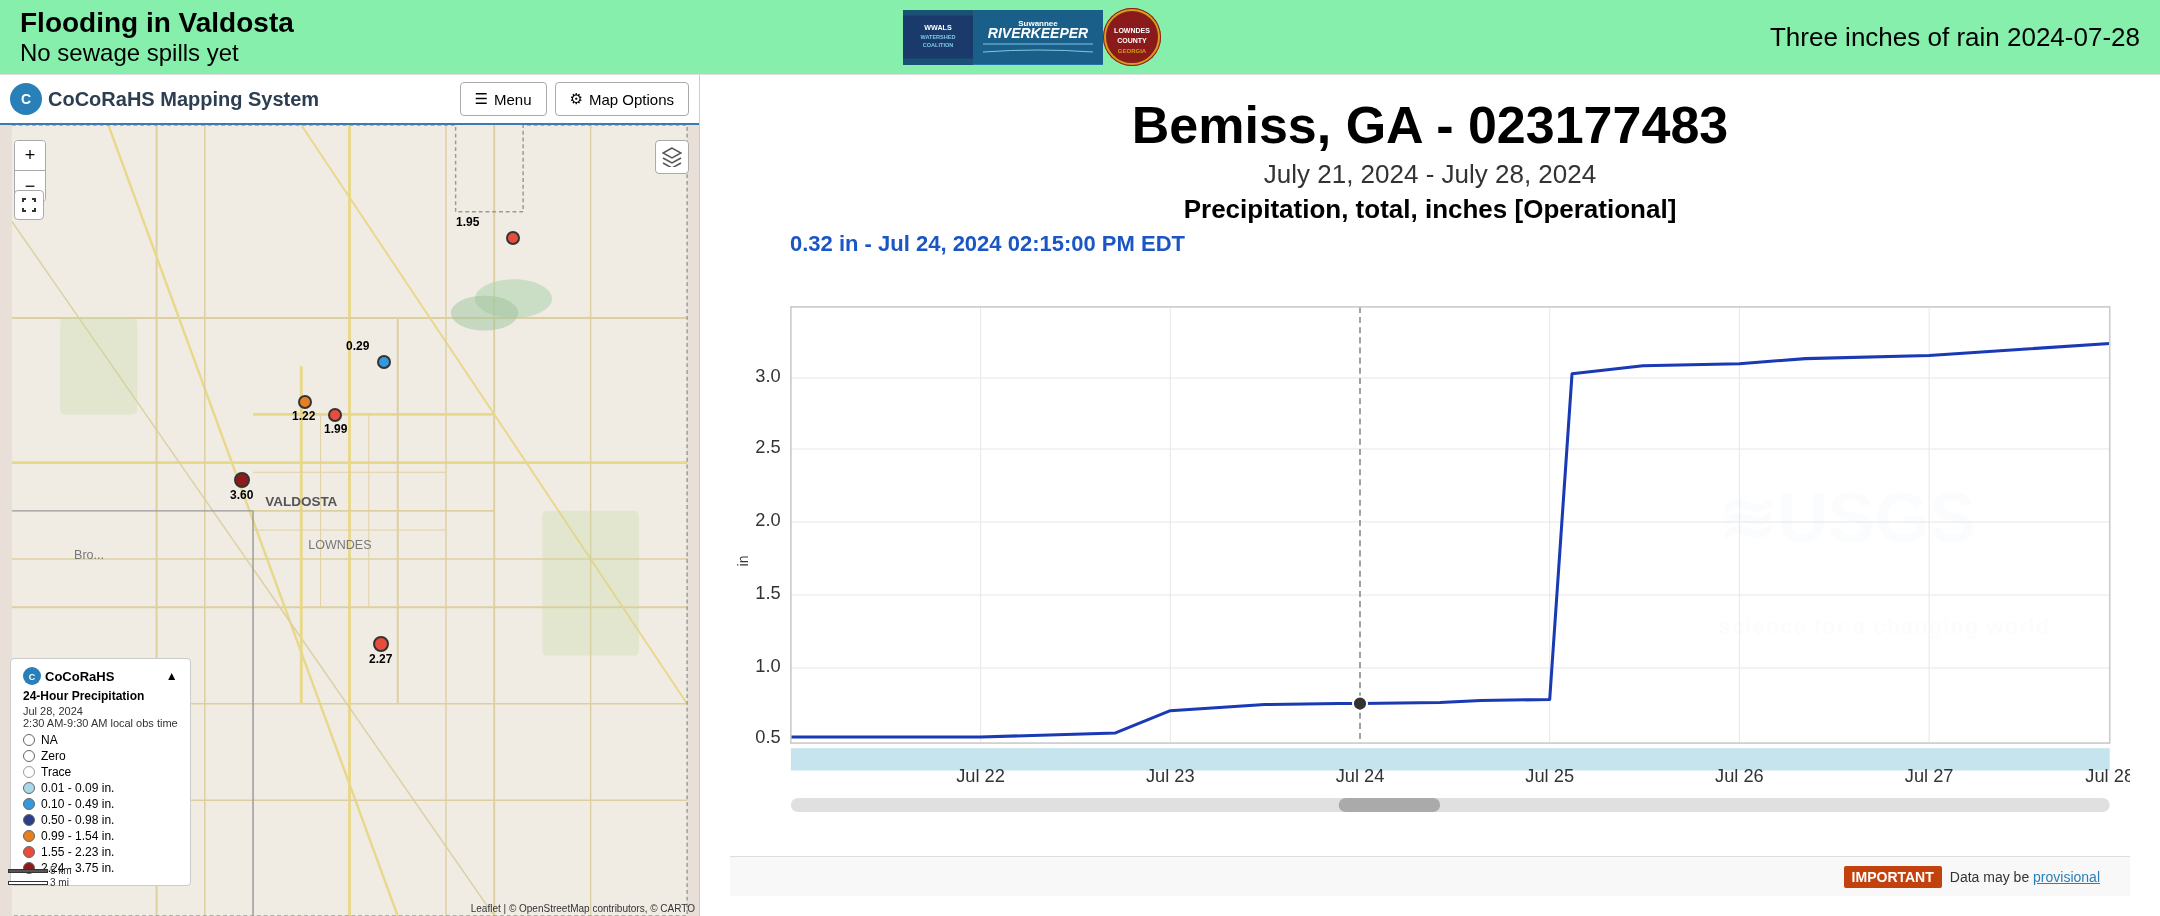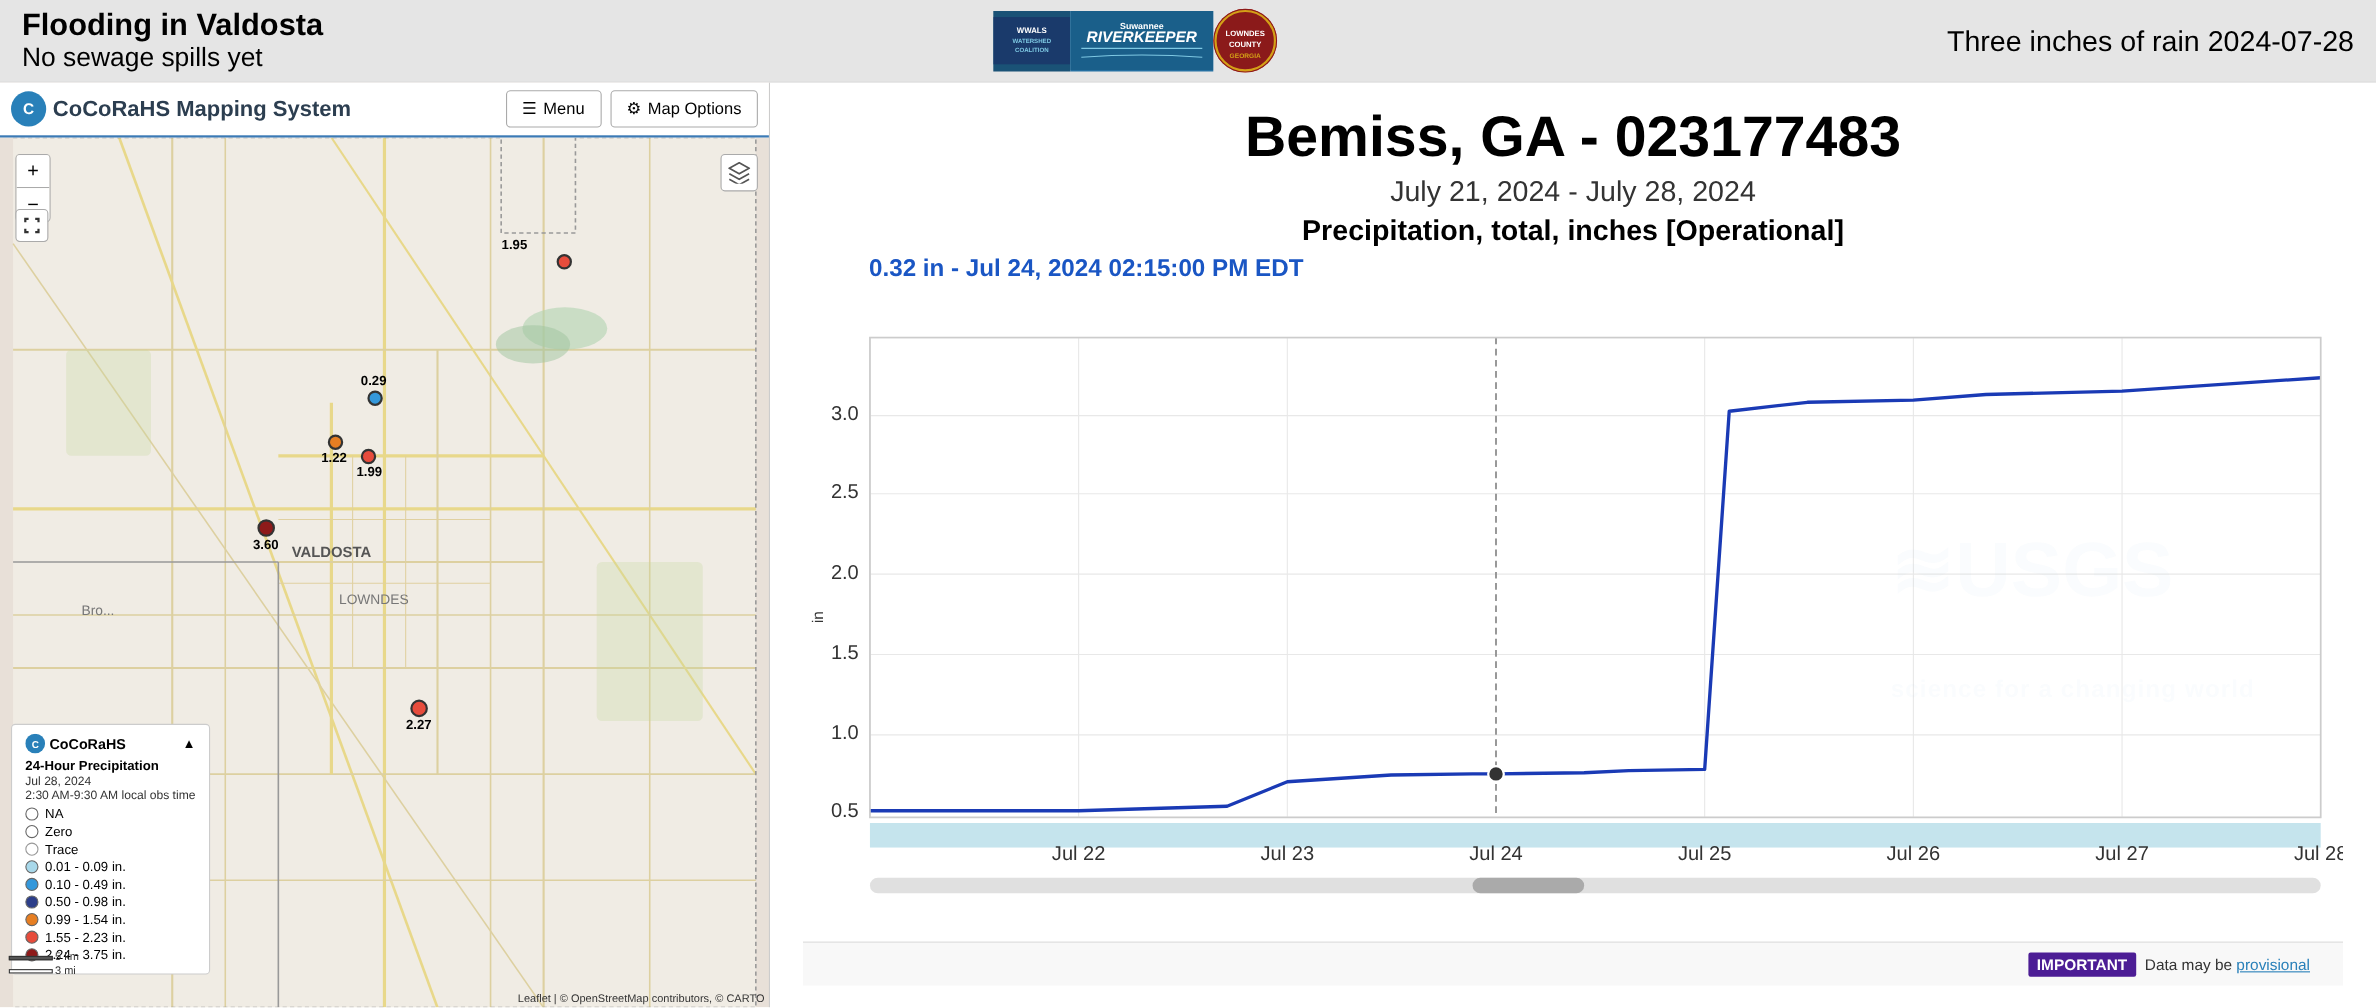--- a/index.html
+++ b/index.html
@@ -4,21 +4,21 @@
   <style>
     * { margin: 0; padding: 0; box-sizing: border-box; }
     body { font-family: Arial, sans-serif; background: #fff; width: 2160px; height: 916px; overflow: hidden; display: flex; flex-direction: column; }
 
     
     .top-header {
       display: flex;
       align-items: center;
       justify-content: space-between;
       padding: 6px 20px;
-      background: #e5e5e5;
+      background: #86efac;
       border-bottom: 1px solid #ddd;
       height: 75px;
       flex-shrink: 0;
     }
     .top-left { display: flex; flex-direction: column; }
     .top-left .flood-title { font-size: 28px; font-weight: bold; color: #000; }
     .top-left .sewage { font-size: 24px; color: #000; }
     .top-center { display: flex; align-items: center; }
     .logo-box {
       display: flex; align-items: center; gap: 0;
@@ -237,21 +237,21 @@
       display: flex;
       align-items: center;
       justify-content: space-between;
       padding: 4px 30px;
       border-top: 1px solid #ddd;
       background: #f8f8f8;
       flex-shrink: 0;
       height: 40px;
     }
     .important-badge {
-      background: #4c1d95;
+      background: #c2410c;
       color: white;
       padding: 3px 8px;
       font-size: 14px;
       font-weight: bold;
       border-radius: 2px;
     }
     .provisional-text { font-size: 14px; color: #333; }
     .provisional-text a { color: #2980b9; }
 
     .usgs-watermark {
@@ -395,21 +395,21 @@
       </svg>
 
       
       <div style="position:absolute;top:50px;left:0;right:0;bottom:0;">
 
         <div style="position:absolute;top:56px;left:462px;padding-left:44px;">
           <div style="width:14px;height:14px;border-radius:50%;background:#e74c3c;border:2px solid #333;"></div>
           <span style="position:absolute;top:-16px;left:-6px;font-size:12px;font-weight:bold;white-space:nowrap;color:#000;">1.95</span>
         </div>
 
-        <div style="position:absolute;top:180px;left:334px;">
+        <div style="position:absolute;top:180px;left:352px;padding-left:25px;">
           <div style="width:14px;height:14px;border-radius:50%;background:#3498db;border:2px solid #333;"></div>
           <span style="position:absolute;top:-16px;left:-6px;font-size:12px;font-weight:bold;white-space:nowrap;color:#000;">0.29</span>
         </div>
 
         <div style="position:absolute;top:220px;left:298px;">
           <div style="width:14px;height:14px;border-radius:50%;background:#e67e22;border:2px solid #333;"></div>
           <span style="position:absolute;top:14px;left:-6px;font-size:12px;font-weight:bold;white-space:nowrap;color:#000;">1.22</span>
         </div>
 
         <div style="position:absolute;top:233px;left:328px;">

